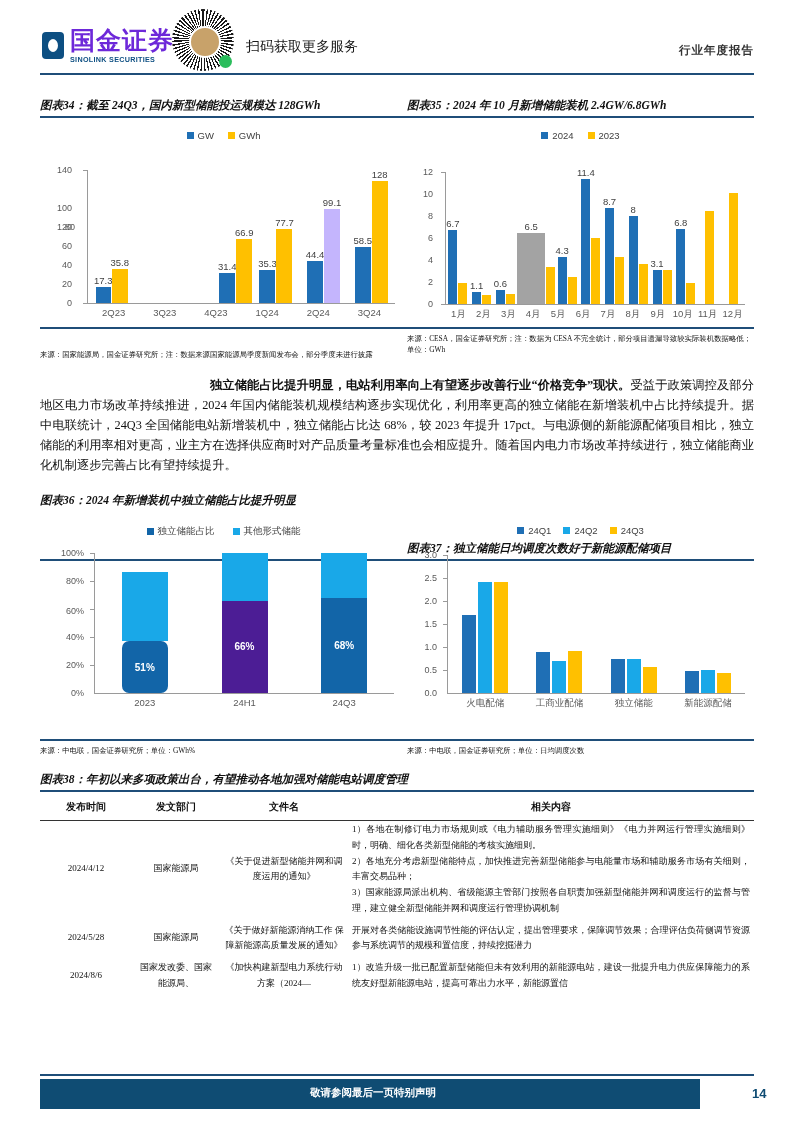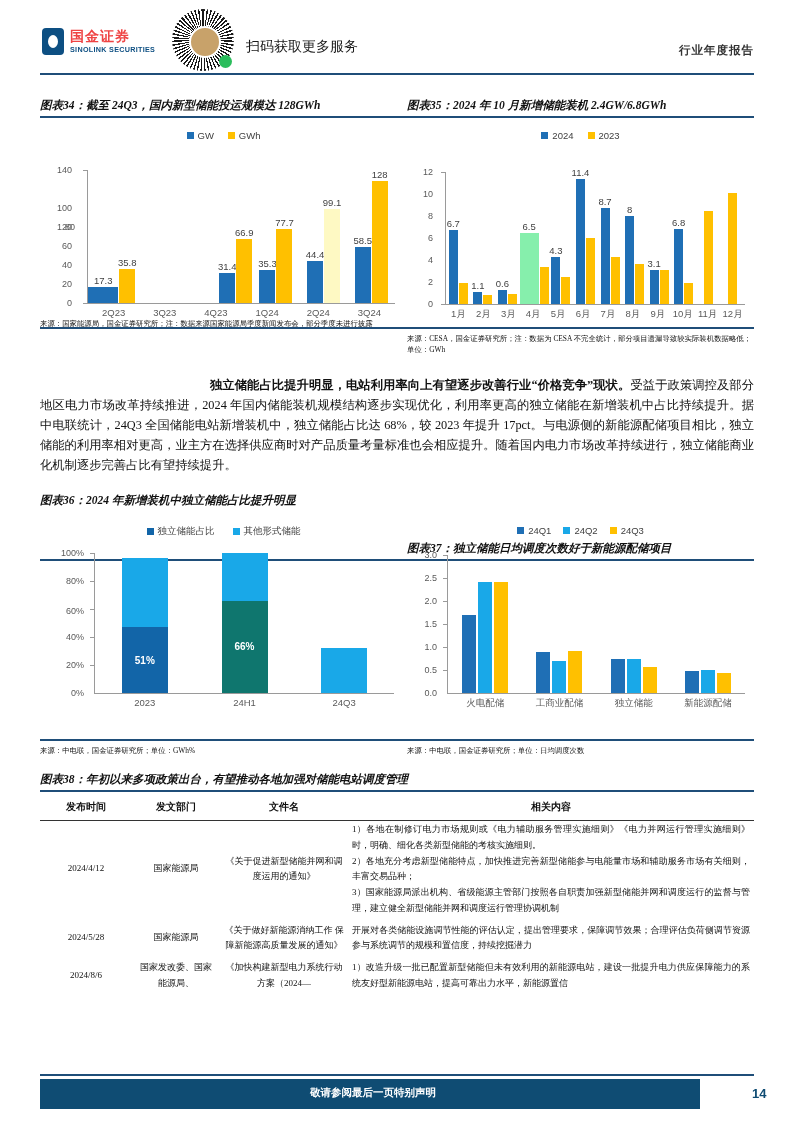--- a/index.html
+++ b/index.html
@@ -15,21 +15,21 @@
 
   
   .header { position:absolute; left:0; top:0; width:794px; height:78px; }
   .logo-wrap { position:absolute; left:42px; top:28px; display:flex; align-items:center; gap:6px; }
   .logo-mark { width:22px; height:27px; background:#0d4f82; border-radius:4px 4px 4px 4px; position:relative; }
   .logo-mark::after {
     content:""; position:absolute; left:6px; top:7px; width:10px; height:13px;
     background:#ffffff; border-radius:50%;
   }
   .logo-text { display:flex; flex-direction:column; line-height:1; }
-  .logo-cn { font-family:"Liberation Sans", sans-serif; font-size:14px; font-weight:bold; color:#ef4444; letter-spacing:1px; }
+  .logo-cn { font-family:"Liberation Sans", sans-serif; font-size:25px; font-weight:bold; color:#6d28d9; letter-spacing:1px; }
   .logo-en { font-family:"Liberation Sans", sans-serif; font-size:7.2px; font-weight:bold; color:#0d4f82; letter-spacing:.3px; margin-top:3px; }
 
   .qr { position:absolute; left:172px; top:9px; width:62px; height:62px; }
   .qr-inner { width:62px; height:62px; border-radius:50%; background:
       repeating-conic-gradient(#1a1a1a 0 3deg, #ffffff 3deg 7deg);
       position:relative; }
   .qr-inner::before {
     content:""; position:absolute; left:17px; top:17px; width:28px; height:28px;
     border-radius:50%; background:#c8a26a; border:2px solid #ffffff;
   }
@@ -155,21 +155,21 @@
         <div class="ytick" style="left:0; width:32px; text-align:right; top:134px;">20</div>
         <div class="ytick" style="left:0; width:32px; text-align:right; top:153px;">0</div>
       </div>
       <div class="axis-v" style="left:47px; top:20px; height:133px;"></div>
       <div class="ytickmark" style="left:43px; top:20px;"></div>
       <div class="ytickmark" style="left:43px; top:153px;"></div>
       <div class="axis-h" style="left:47px; top:153px; width:308px;"></div>
 
       <div class="bars" style="left:48px; top:20px; width:307px; height:133px;">
         <div class="grp">
-          <div class="bar" style="width:30px; height:16.4px; background:#1f6fb5;">
+          <div class="bar" style="width:15px; height:16.4px; background:#1f6fb5;">
             <span class="blabel">17.3</span>
             </div>
           <div class="bar" style="width:16px; height:34.0px; background:#ffc000;">
             <span class="blabel">35.8</span>
             </div>
         </div>
         <div class="grp"></div>
         <div class="grp">
           <div class="bar" style="width:16px; height:29.8px; background:#1f6fb5;margin-left:36px;">
             <span class="blabel">31.4</span>
@@ -183,21 +183,21 @@
             <span class="blabel">35.3</span>
             </div>
           <div class="bar" style="width:16px; height:73.8px; background:#ffc000;">
             <span class="blabel">77.7</span>
             </div>
         </div>
         <div class="grp">
           <div class="bar" style="width:16px; height:42.2px; background:#1f6fb5;">
             <span class="blabel">44.4</span>
             </div>
-          <div class="bar" style="width:16px; height:94.1px; background:#fef9c3;">
+          <div class="bar" style="width:16px; height:94.1px; background:#c4b5fd;">
             <span class="blabel">99.1</span>
             </div>
         </div>
         <div class="grp">
           <div class="bar" style="width:16px; height:55.6px; background:#1f6fb5;">
             <span class="blabel">58.5</span>
             </div>
           <div class="bar" style="width:16px; height:121.6px; background:#ffc000;">
             <span class="blabel">128</span>
             </div>
@@ -255,21 +255,21 @@
             </div>
           <div class="bar" style="width:9px; height:8.8px; background:#ffc000;"></div>
         </div>
         <div class="grp">
           <div class="bar" style="width:9px; height:14.3px; background:#1f6fb5;">
             <span class="blabel">0.6</span>
             </div>
           <div class="bar" style="width:9px; height:10.5px; background:#ffc000;"></div>
         </div>
         <div class="grp">
-          <div class="bar" style="width:19px; height:71.5px; background:#86efac;">
+          <div class="bar" style="width:28px; height:71.5px; background:#a3a3a3;">
             <span class="blabel">6.5</span>
             </div>
           <div class="bar" style="width:9px; height:37.4px; background:#ffc000;"></div>
         </div>
         <div class="grp">
           <div class="bar" style="width:9px; height:47.3px; background:#1f6fb5;">
             <span class="blabel">4.3</span>
             </div>
           <div class="bar" style="width:9px; height:27.0px; background:#ffc000;"></div>
         </div>
@@ -322,21 +322,21 @@
         <div class="xlab">8月</div>
         <div class="xlab">9月</div>
         <div class="xlab">10月</div>
         <div class="xlab">11月</div>
         <div class="xlab">12月</div>
       </div>
     </div>
   </div>
 
   <div style="position:absolute; left:40px; top:327px; width:714px; height:2px; background:#1f4e79;"></div>
-  <div class="src" style="position:absolute; left:40px; top:318px; width:360px;">来源：国家能源局，国金证券研究所；注：数据来源国家能源局季度新闻发布会，部分季度未进行披露</div>
+  <div class="src" style="position:absolute; left:40px; top:349px; width:360px;">来源：国家能源局，国金证券研究所；注：数据来源国家能源局季度新闻发布会，部分季度未进行披露</div>
   <div class="src" style="position:absolute; left:407px; top:333px; width:347px;">来源：CESA，国金证券研究所；注：数据为 CESA 不完全统计，部分项目遗漏导致较实际装机数据略低；单位：GWh</div>
 
   <div class="para" style="left:40px; top:376px; width:714px; text-indent:170px;"><b>独立储能占比提升明显，电站利用率向上有望逐步改善行业“价格竞争”现状。</b><span>受益于政策调控及部分地区电力市场改革持续推进，2024 年国内储能装机规模结构逐步实现优化，利用率更高的独立储能在新增装机中占比持续提升。据中电联统计，24Q3 全国储能电站新增装机中，独立储能占比达 68%，较 2023 年提升 17pct。与电源侧的新能源配储项目相比，独立储能的利用率相对更高，业主方在选择供应商时对产品质量考量标准也会相应提升。随着国内电力市场改革持续进行，独立储能商业化机制逐步完善占比有望持续提升。</span></div>
 
   <div class="fig-title-row" style="top:493px;">
     <div style="display:flex;">
       <div class="fig-title" style="width:367px;">图表36：2024 年新增装机中独立储能占比提升明显</div>
       <div class="fig-title" style="width:347px;margin-top:48px;">图表37：独立储能日均调度次数好于新能源配储项目</div>
     </div>
     <div class="fig-rule" style="margin-top:3px;"></div>
@@ -368,36 +368,39 @@
       <div class="ytickmark" style="left:50px; top:36px;"></div>
       <div class="ytickmark" style="left:50px; top:64px;"></div>
       <div class="ytickmark" style="left:50px; top:92px;"></div>
       <div class="ytickmark" style="left:50px; top:120px;"></div>
       <div class="axis-h" style="left:54px; top:148px; width:300px;"></div>
 
       <div class="stack" style="left:55px; top:8px; width:299px; height:140px;">
         <div class="scol">
           <div class="sbar">
             <div class="seg" style="height:68.6px; background:#19a8e8;"></div>
-            <div class="seg" style="height:66px; background:#1265a8;">
+            <div class="seg" style="height:52px; background:#1265a8;border-radius:7px;">
               <span>51%</span>
             </div>
           </div>
         </div>
         <div class="scol">
           <div class="sbar">
             <div class="seg" style="height:47.6px; background:#19a8e8;"></div>
-            <div class="seg" style="height:92.4px; background:#0f766e;">
+            <div class="seg" style="height:92.4px; background:#4c1d95;">
               <span>66%</span>
             </div>
           </div>
         </div>
         <div class="scol">
           <div class="sbar">
             <div class="seg" style="height:44.8px; background:#19a8e8;"></div>
+            <div class="seg" style="height:95.2px; background:#1265a8;">
+              <span>68%</span>
+            </div>
           </div>
         </div>
       </div>
 
       <div class="xlabels" style="left:55px; top:152px; width:299px;">
         <div class="xlab">2023</div>
         <div class="xlab">24H1</div>
         <div class="xlab">24Q3</div>
       </div>
     </div>

